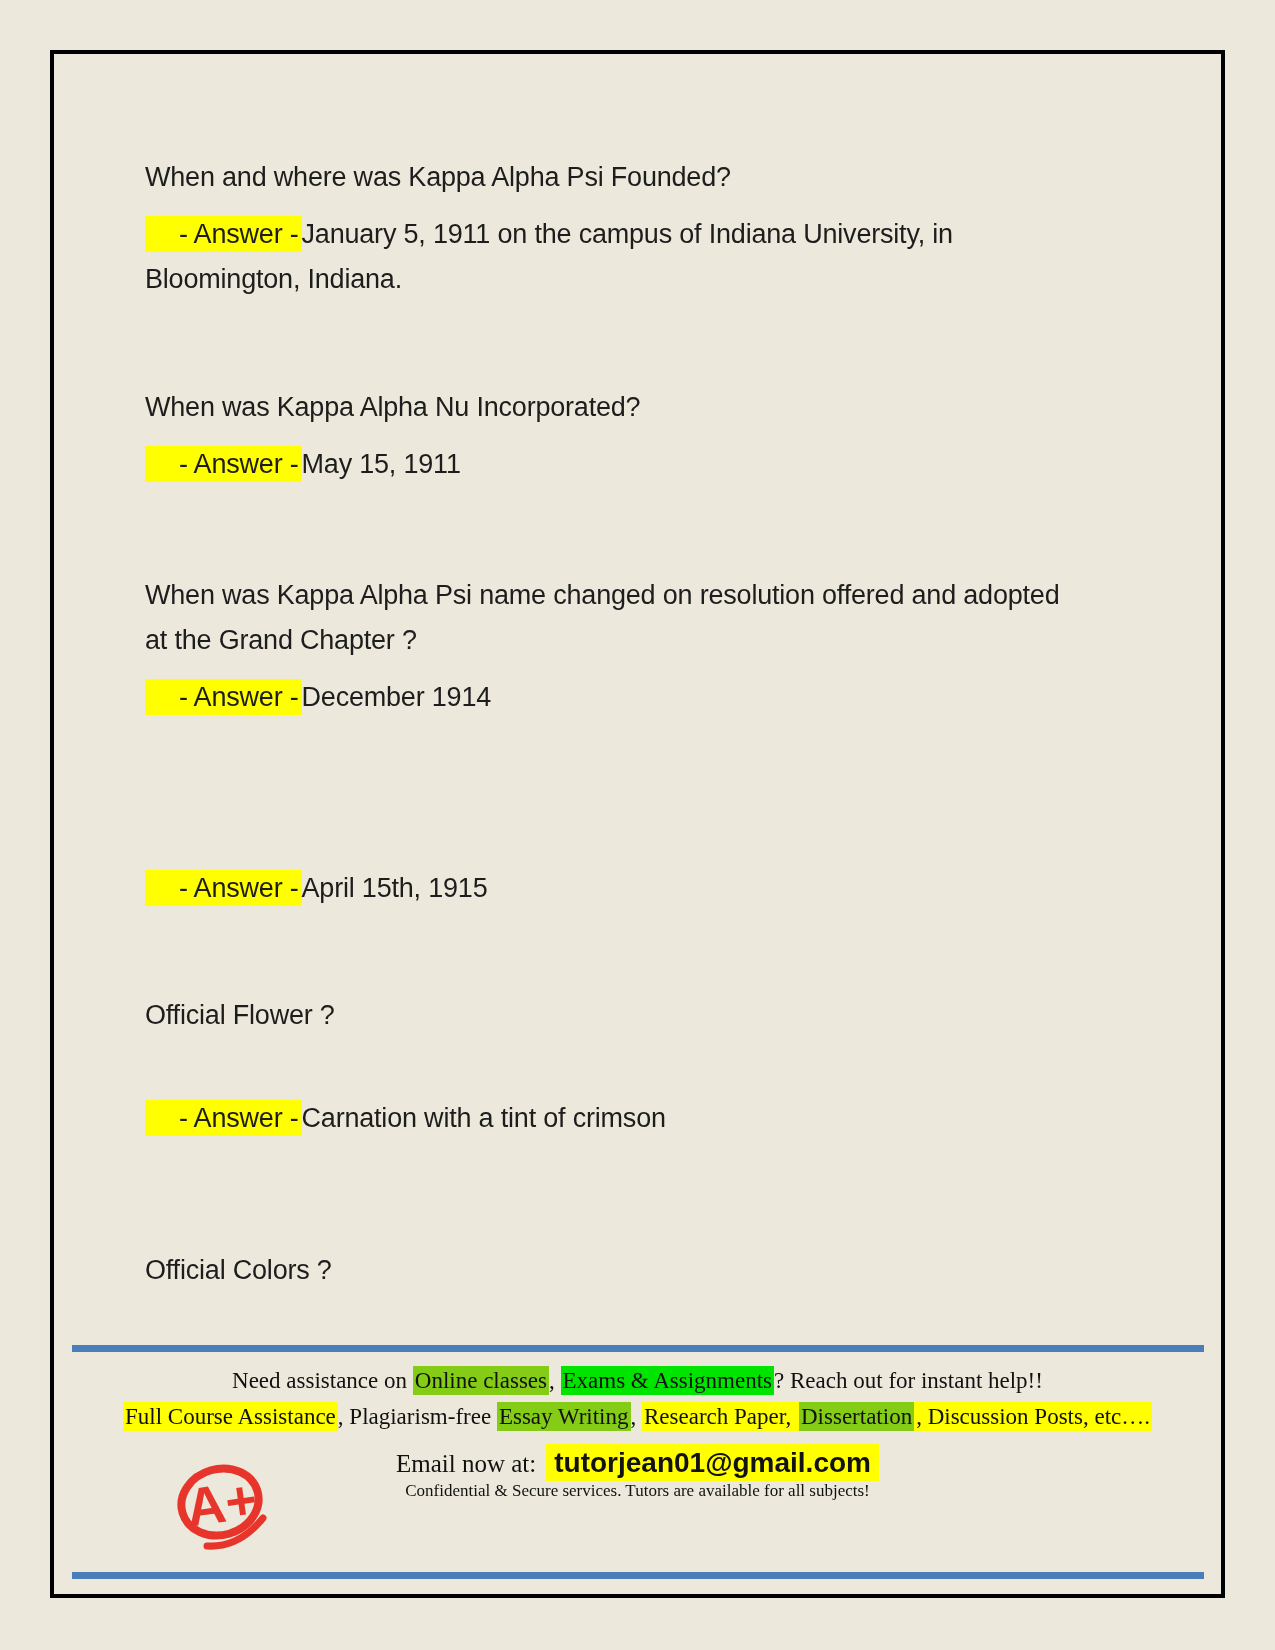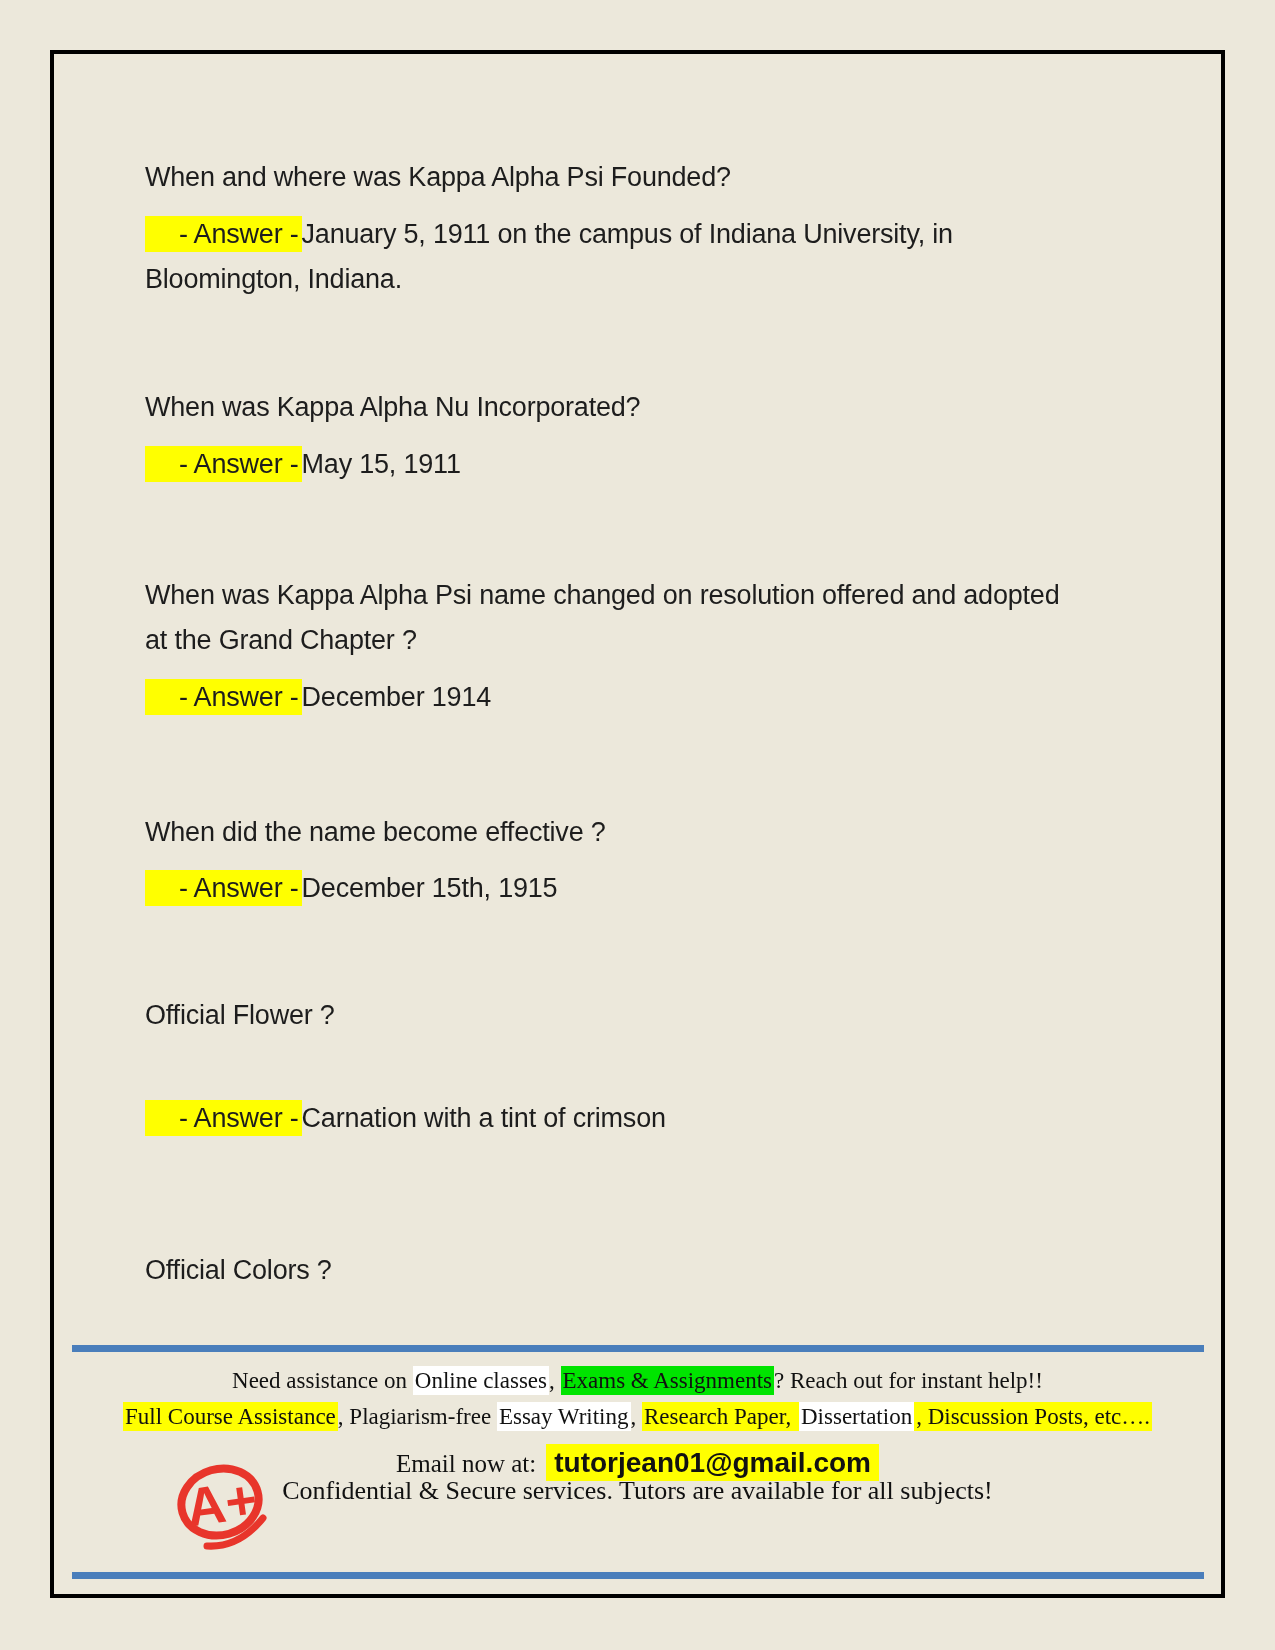--- a/index.html
+++ b/index.html
@@ -21,21 +21,21 @@
     position: absolute;
     left: 91px;
     width: 920px;
     font-size: 27px;
     line-height: 45px;
     color: #1d1d1d;
     letter-spacing: -0.2px;
   }
   .hl { padding: 3px 3px; }
   .hl-yellow { background: #ffff00; padding-left: 34px; }
-  .hl-cyan   { background: #ffffff; }
+  .hl-cyan   { background: #84cc16; }
   .hl-green  { background: #00e400; margin-top: 16px; }
   .rule {
     position: absolute;
     left: 18px;
     width: 1132px; height: 7px;
     background: #4a7ebb;
   }
   .foot-line {
     position: absolute;
     left: 0; width: 100%;
@@ -69,41 +69,40 @@
 
   <p class="qa-q" style="top:101px">When and where was Kappa Alpha Psi Founded?</p>
   <p class="qa-a" style="top:158px"><span class="hl hl-yellow">- Answer -</span><span>January 5, 1911 on the campus of Indiana University, in Bloomington, Indiana.</span></p>
 
   <p class="qa-q" style="top:331px">When was Kappa Alpha Nu Incorporated?</p>
   <p class="qa-a" style="top:388px"><span class="hl hl-yellow">- Answer -</span><span>May 15, 1911</span></p>
 
   <p class="qa-q" style="top:519px">When was Kappa Alpha Psi name changed on resolution offered and adopted at the Grand Chapter ?</p>
   <p class="qa-a" style="top:621px"><span class="hl hl-yellow">- Answer -</span><span>December 1914</span></p>
 
-  <p class="qa-q" style="top:756px">When did the name become effective ?</p>
-  <p class="qa-a" style="top:812px"><span class="hl hl-yellow">- Answer -</span><span>December 15th, 1915</span></p>
+  <p class="qa-a" style="top:812px"><span class="hl hl-yellow">- Answer -</span><span>April 15th, 1915</span></p>
 
   <p class="qa-q" style="top:939px">Official Flower ?</p>
   <p class="qa-a" style="top:1042px"><span class="hl hl-yellow">- Answer -</span><span>Carnation with a tint of crimson</span></p>
 
   <p class="qa-q" style="top:1194px">Official Colors ?</p>
 
   <div class="rule" style="top:1291px"></div>
 
   <div class="foot-line" style="top:1310px"><span>Need assistance on </span><span class="hl hl-cyan">Online classes</span><span>, </span><span class="hl hl-green">Exams &amp; Assignments</span><span>? Reach out for instant help!!</span></div>
 
   <div class="foot-line" style="top:1346px"><span class="hl hl-yellow">Full Course Assistance</span><span>, Plagiarism-free </span><span class="hl hl-cyan">Essay Writing</span><span>, </span><span class="hl hl-yellow">Research Paper, </span><span class="hl hl-cyan">Dissertation</span><span class="hl hl-yellow">, Discussion Posts, etc….</span></div>
 
   <svg class="logo" viewBox="0 0 100 100">
     <g fill="none" stroke="#e8352b">
       <ellipse cx="47" cy="44" rx="39" ry="33" stroke-width="8" transform="rotate(-16 47 44)"></ellipse>
       <path d="M 34 88 Q 66 90 90 60" stroke-width="7" stroke-linecap="round"></path>
     </g>
     <text x="49" y="64" font-size="54" font-weight="bold" fill="#e8352b" text-anchor="middle" transform="rotate(-8 49 48)" font-family="Liberation Sans, sans-serif">A+</text>
   </svg>
 
-  <div class="foot-line" style="top:1420px; font-size:26px">Confidential &amp; Secure services. Tutors are available for all subjects!</div>
+  <div class="foot-line" style="top:1420px; font-size:17px">Confidential &amp; Secure services. Tutors are available for all subjects!</div>
 
   <div class="foot-line" style="top:1392px; font-size:25px"><span>Email now at:</span><span class="email-addr">tutorjean01@gmail.com</span></div>
 
   <div class="rule" style="top:1518px"></div>
 
 </div>
 
 </body></html>

